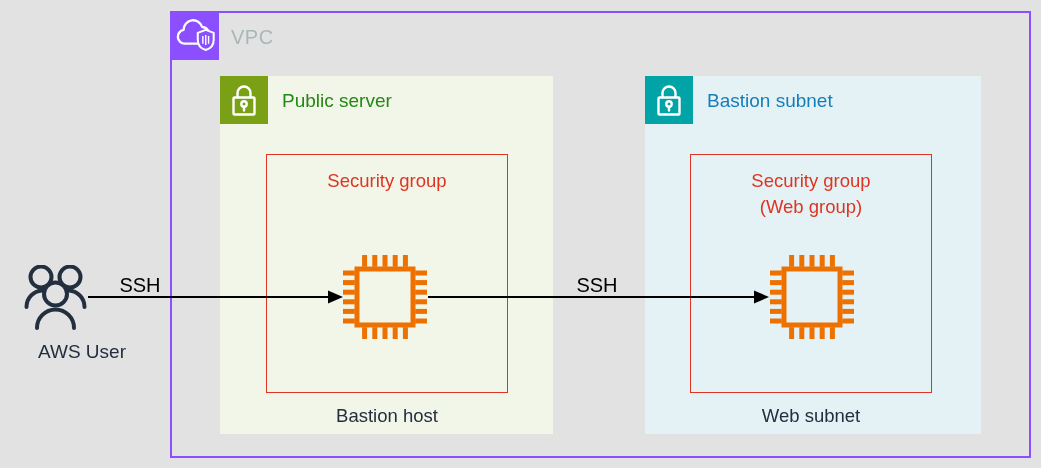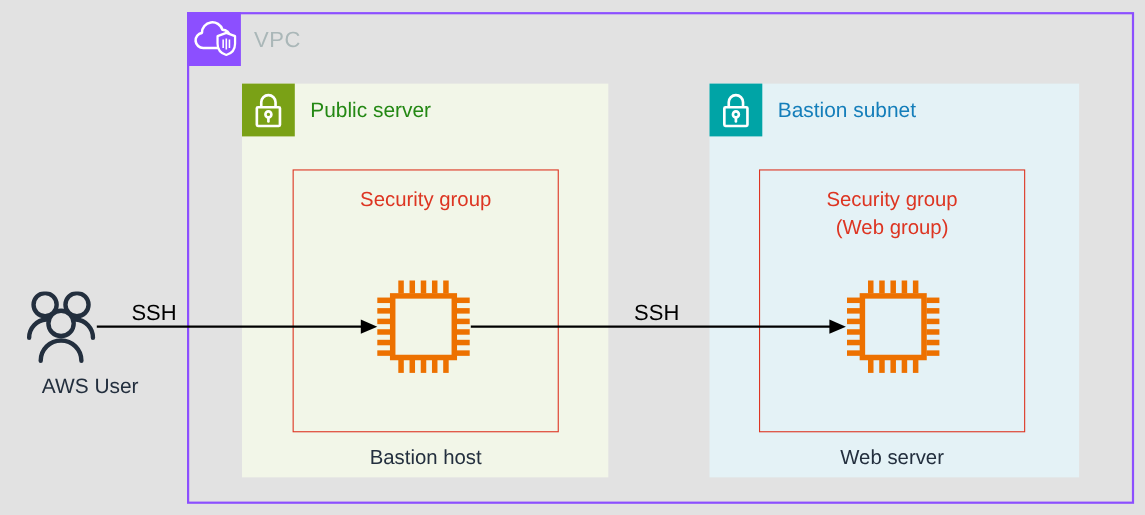--- a/index.html
+++ b/index.html
@@ -155,21 +155,21 @@
   <div class="edge-label two">SSH</div>
 
   <svg class="chip bastion" viewBox="0 0 86 86">
     <use href="#chip"></use>
   </svg>
   <div class="node-label bastion">Bastion host</div>
 
   <svg class="chip web" viewBox="0 0 86 86">
     <use href="#chip"></use>
   </svg>
-  <div class="node-label web">Web server</div>
+  <div class="node-label web">Web subnet</div>
 
   <svg class="user-icon" viewBox="0 0 66 70" fill="none" stroke="var(--text-dark)" stroke-width="4" stroke-linecap="round">
     <circle cx="17" cy="12" r="10.5"></circle>
     <circle cx="46" cy="12" r="10.5"></circle>
     <path d="M2.5 42 a16.5 16.5 0 0 1 15.5 -16.5"></path>
     <path d="M60.5 42 a16.5 16.5 0 0 0 -15.5 -16.5"></path>
     <circle cx="31.5" cy="29" r="11.5"></circle>
     <path d="M13 63 a18.5 18.5 0 0 1 37 0"></path>
   </svg>
   <div class="user-label">AWS User</div>

